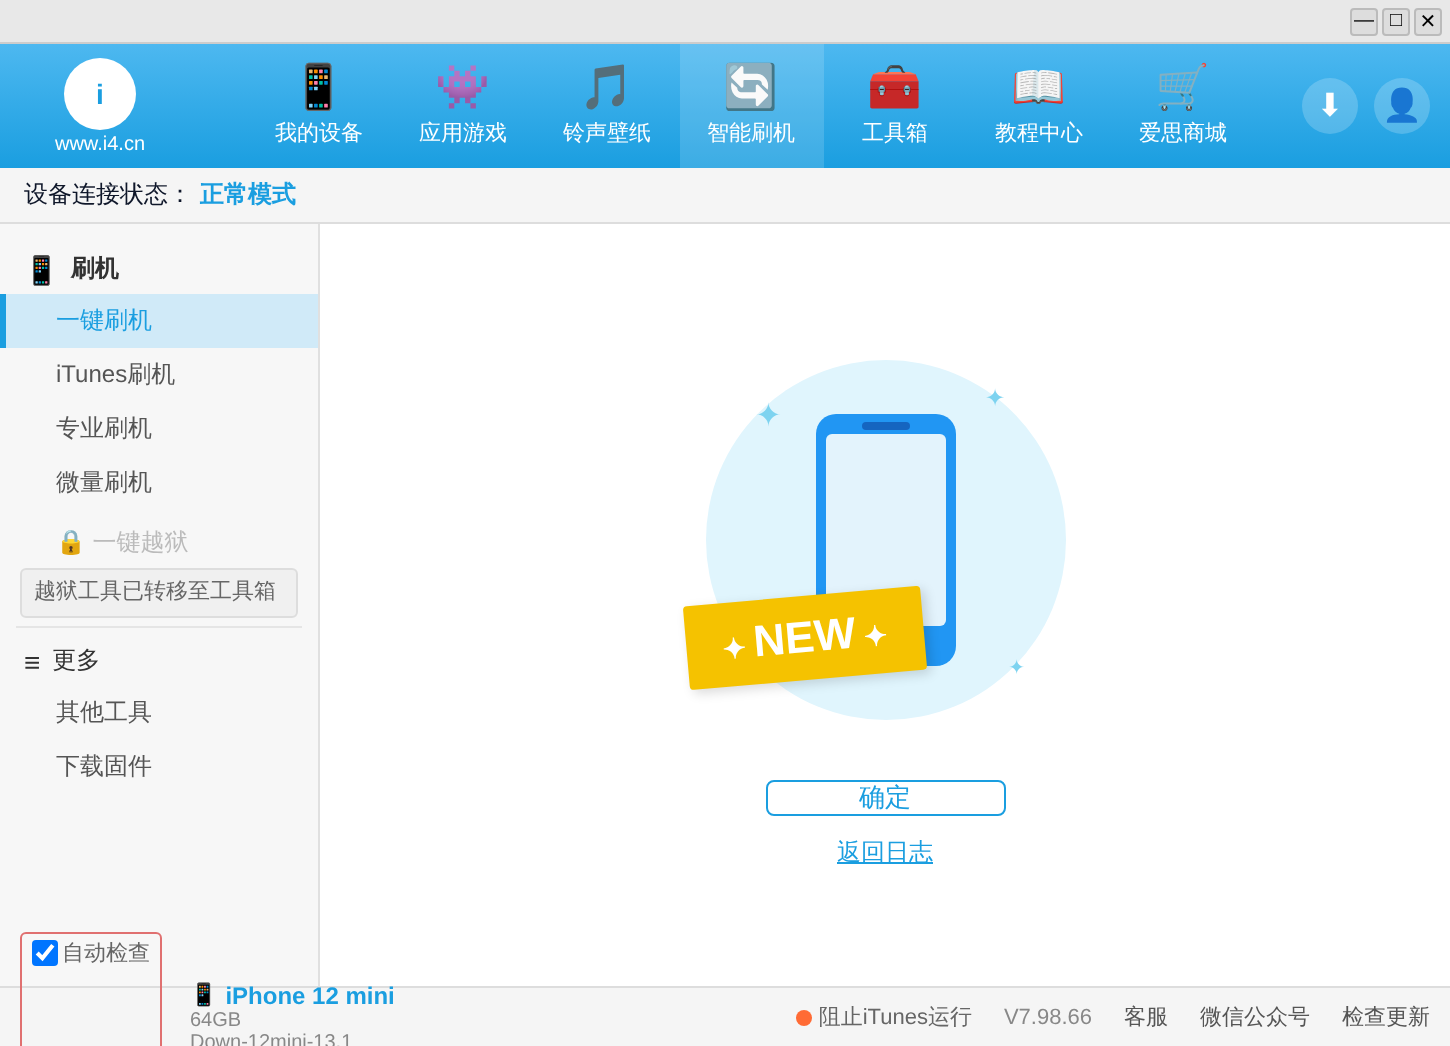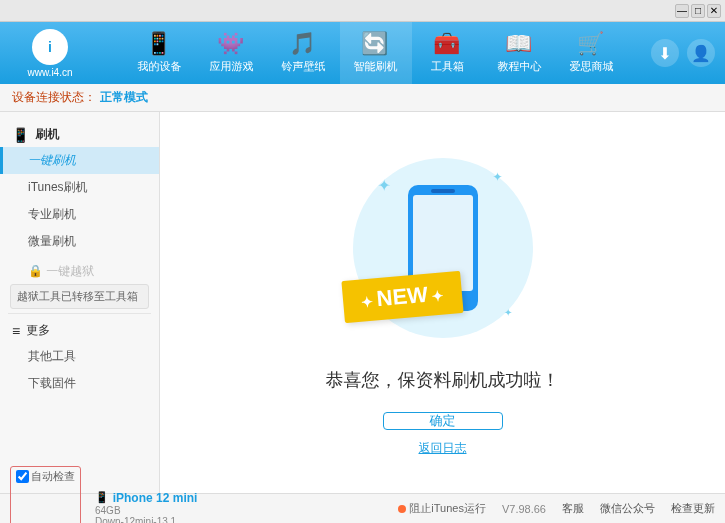--- a/index.html
+++ b/index.html
@@ -100,21 +100,21 @@
     .status-bar {
       height: 28px;
       background: #f5f5f5;
       border-bottom: 1px solid #ddd;
       display: flex;
       align-items: center;
       padding: 0 12px;
       font-size: 12px;
       color: #333;
     }
-    .status-bar .status-label { color: #c2410c; }
+    .status-bar .status-label { color: #0f172a; }
     .status-bar .status-value { color: #1a9ee0; font-weight: bold; margin-left: 4px; }
 
     
     .main-content {
       display: flex;
       height: calc(523px - 22px - 62px - 28px - 30px);
     }
 
     
     .sidebar {
@@ -145,21 +145,20 @@
       padding: 5px 12px 5px 28px;
       font-size: 12px;
       color: #555;
       cursor: pointer;
     }
     .sidebar-item.active {
       background: #d0eaf8;
       color: #1a9ee0;
       border-left: 3px solid #1a9ee0;
       padding-left: 25px;
-      font-style: italic;
     }
     .sidebar-divider {
       height: 1px;
       background: #e5e5e5;
       margin: 4px 8px;
     }
     .sidebar-more-header {
       display: flex;
       align-items: center;
       padding: 4px 12px;
@@ -434,21 +433,20 @@
           <rect x="5" y="2" width="70" height="126" rx="10" ry="10" fill="#2196f3"></rect>
           <rect x="10" y="12" width="60" height="96" rx="3" ry="3" fill="#e3f3fc"></rect>
           <circle cx="40" cy="118" r="5" fill="#1565c0"></circle>
           <rect x="28" y="6" width="24" height="4" rx="2" fill="#1565c0"></rect>
         </svg>
 
         <div class="new-ribbon">NEW</div>
       </div>
     </div>
 
-    <div class="success-text">恭喜您，保资料刷机成功啦！</div>
 
     <button class="confirm-btn">
       <span>确定</span>
     </button>
 
     <span class="back-link">返回日志</span>
   </div>
 </div>
 
 <div class="bottom-bar">

